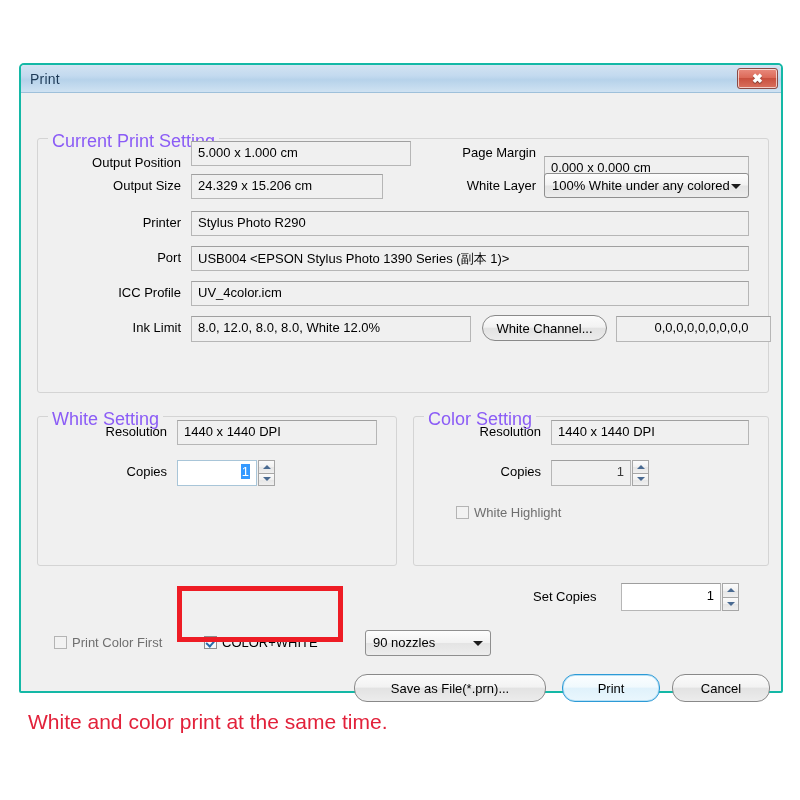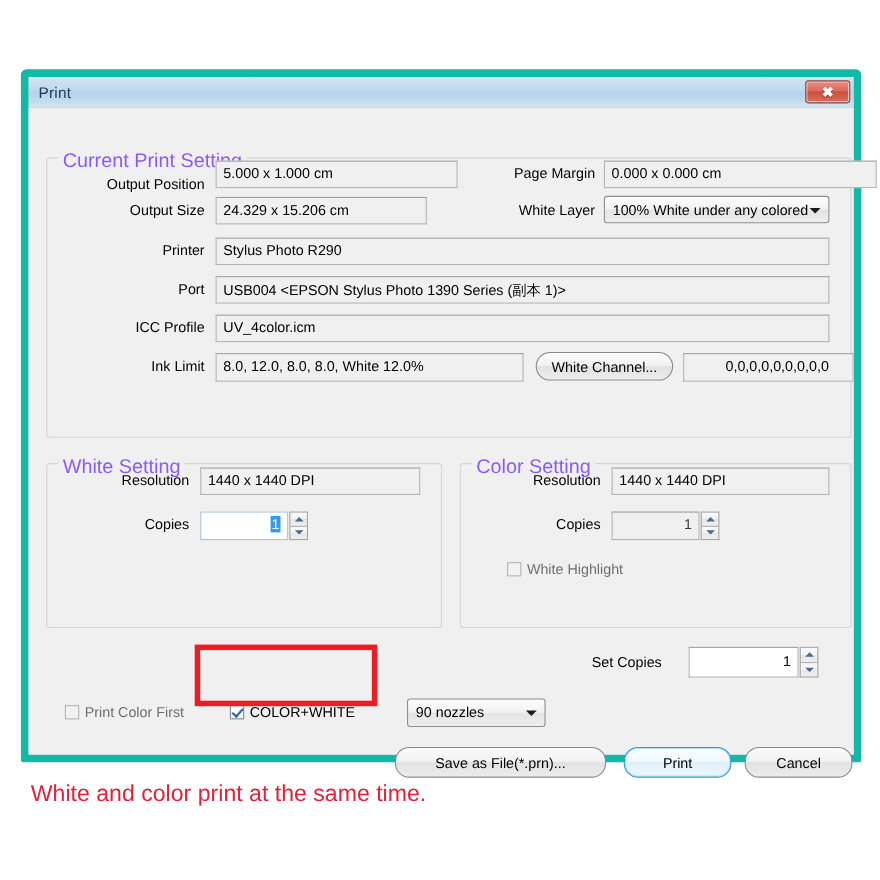--- a/index.html
+++ b/index.html
@@ -16,21 +16,21 @@
   }
 
   
   #print-dialog {
     position: absolute;
     left: 19px;
     top: 63px;
     width: 764px;
     height: 630px;
     background: #f0f0f0;
-    border: 7px solid #14b8a6;
+    border: 2px solid #14b8a6;
     border-radius: 5px 5px 2px 2px;
     box-sizing: border-box;
     box-shadow: 0 0 0 1px rgba(255,255,255,0.6) inset;
   }
 
   .titlebar {
     height: 27px;
     background: linear-gradient(to bottom, #d3e3f2 0%, #c3daef 40%, #b6d2ea 55%, #cfe2f2 100%);
     border-bottom: 1px solid #9ec0da;
     border-radius: 4px 4px 0 0;
@@ -302,21 +302,21 @@
   <div class="dialog-body">
 
     <div class="groupbox" id="gb-current">
       <span class="gb-title">Current Print Setting</span>
     </div>
 
     <div class="fieldlabel" style="left:40px; top:52px; width:120px;margin-top:10px;">Output Position</div>
     <div class="textbox readonly" style="left:170px; top:48px; width:220px; height:25px;">5.000 x 1.000 cm</div>
 
     <div class="fieldlabel" style="left:400px; top:52px; width:115px;">Page Margin</div>
-    <div class="textbox readonly" style="left:523px; top:48px; width:248px; height:25px;">0.000 x 0.000 cm</div>
+    <div class="textbox readonly" style="left:523px; top:63px; width:205px; height:25px;">0.000 x 0.000 cm</div>
 
     <div class="fieldlabel" style="left:40px; top:85px; width:120px;">Output Size</div>
     <div class="textbox readonly" style="left:170px; top:81px; width:192px; height:25px;">24.329 x 15.206 cm</div>
 
     <div class="fieldlabel" style="left:400px; top:85px; width:115px;">White Layer</div>
     <div class="combobox" style="left:523px; top:80px; width:205px; height:25px;">
       <span>100% White under any colored</span>
       <span class="arrow"></span>
     </div>
 

